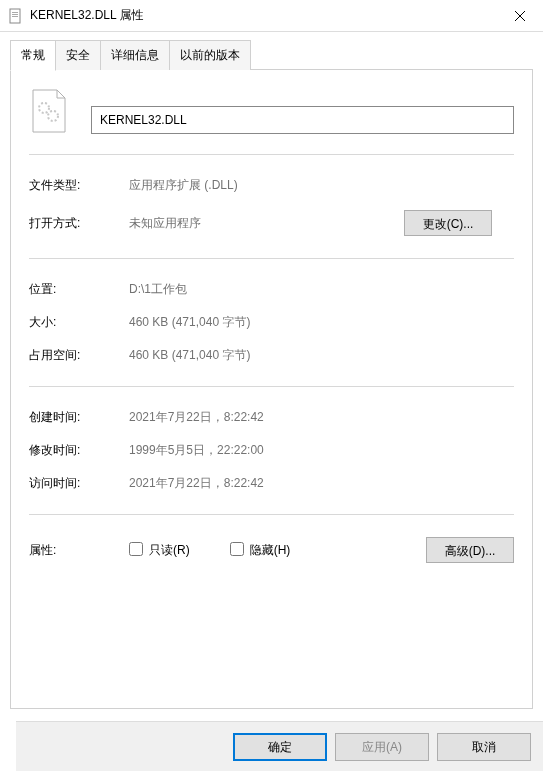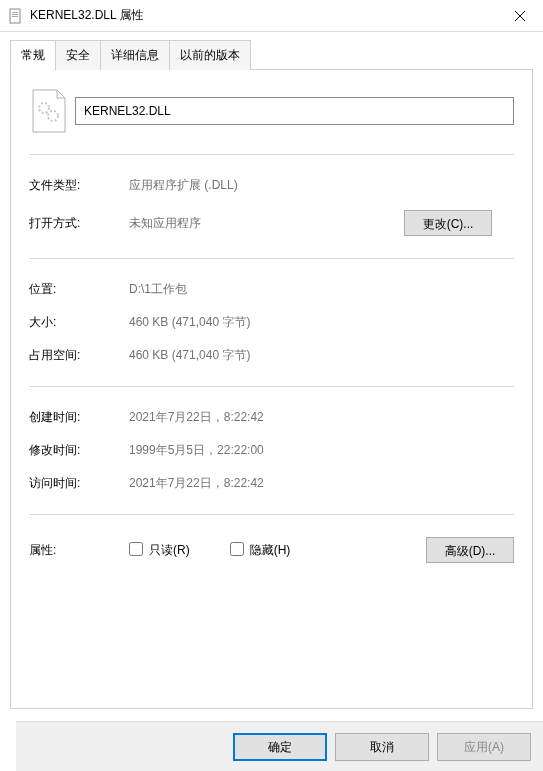--- a/index.html
+++ b/index.html
@@ -62,22 +62,22 @@
     }
     .tab-panel {
       border: 1px solid #d0d0d0;
       padding: 18px 18px 120px 18px;
       position: relative;
       top: -1px;
       min-height: 640px;
     }
     .file-header {
       display: flex;
-      align-items: center;
-      gap: 6px;
+      align-items: flex-end;
+      gap: 22px;
       margin-bottom: 20px;
     }
     .file-icon {
       width: 40px;
       height: 46px;
       display: flex;
       align-items: center;
       justify-content: center;
     }
     .file-name-input {
@@ -273,15 +273,15 @@
       <div class="btn-side">
         <button class="btn">高级(D)...</button>
       </div>
     </div>
 
   </div>
 </div>
 
 <div class="bottom-bar">
   <button class="btn primary">确定</button>
+  <button class="btn" disabled="">应用(A)</button>
   <button class="btn">取消</button>
-  <button class="btn" disabled="">应用(A)</button>
 </div>
 
 </body></html>

